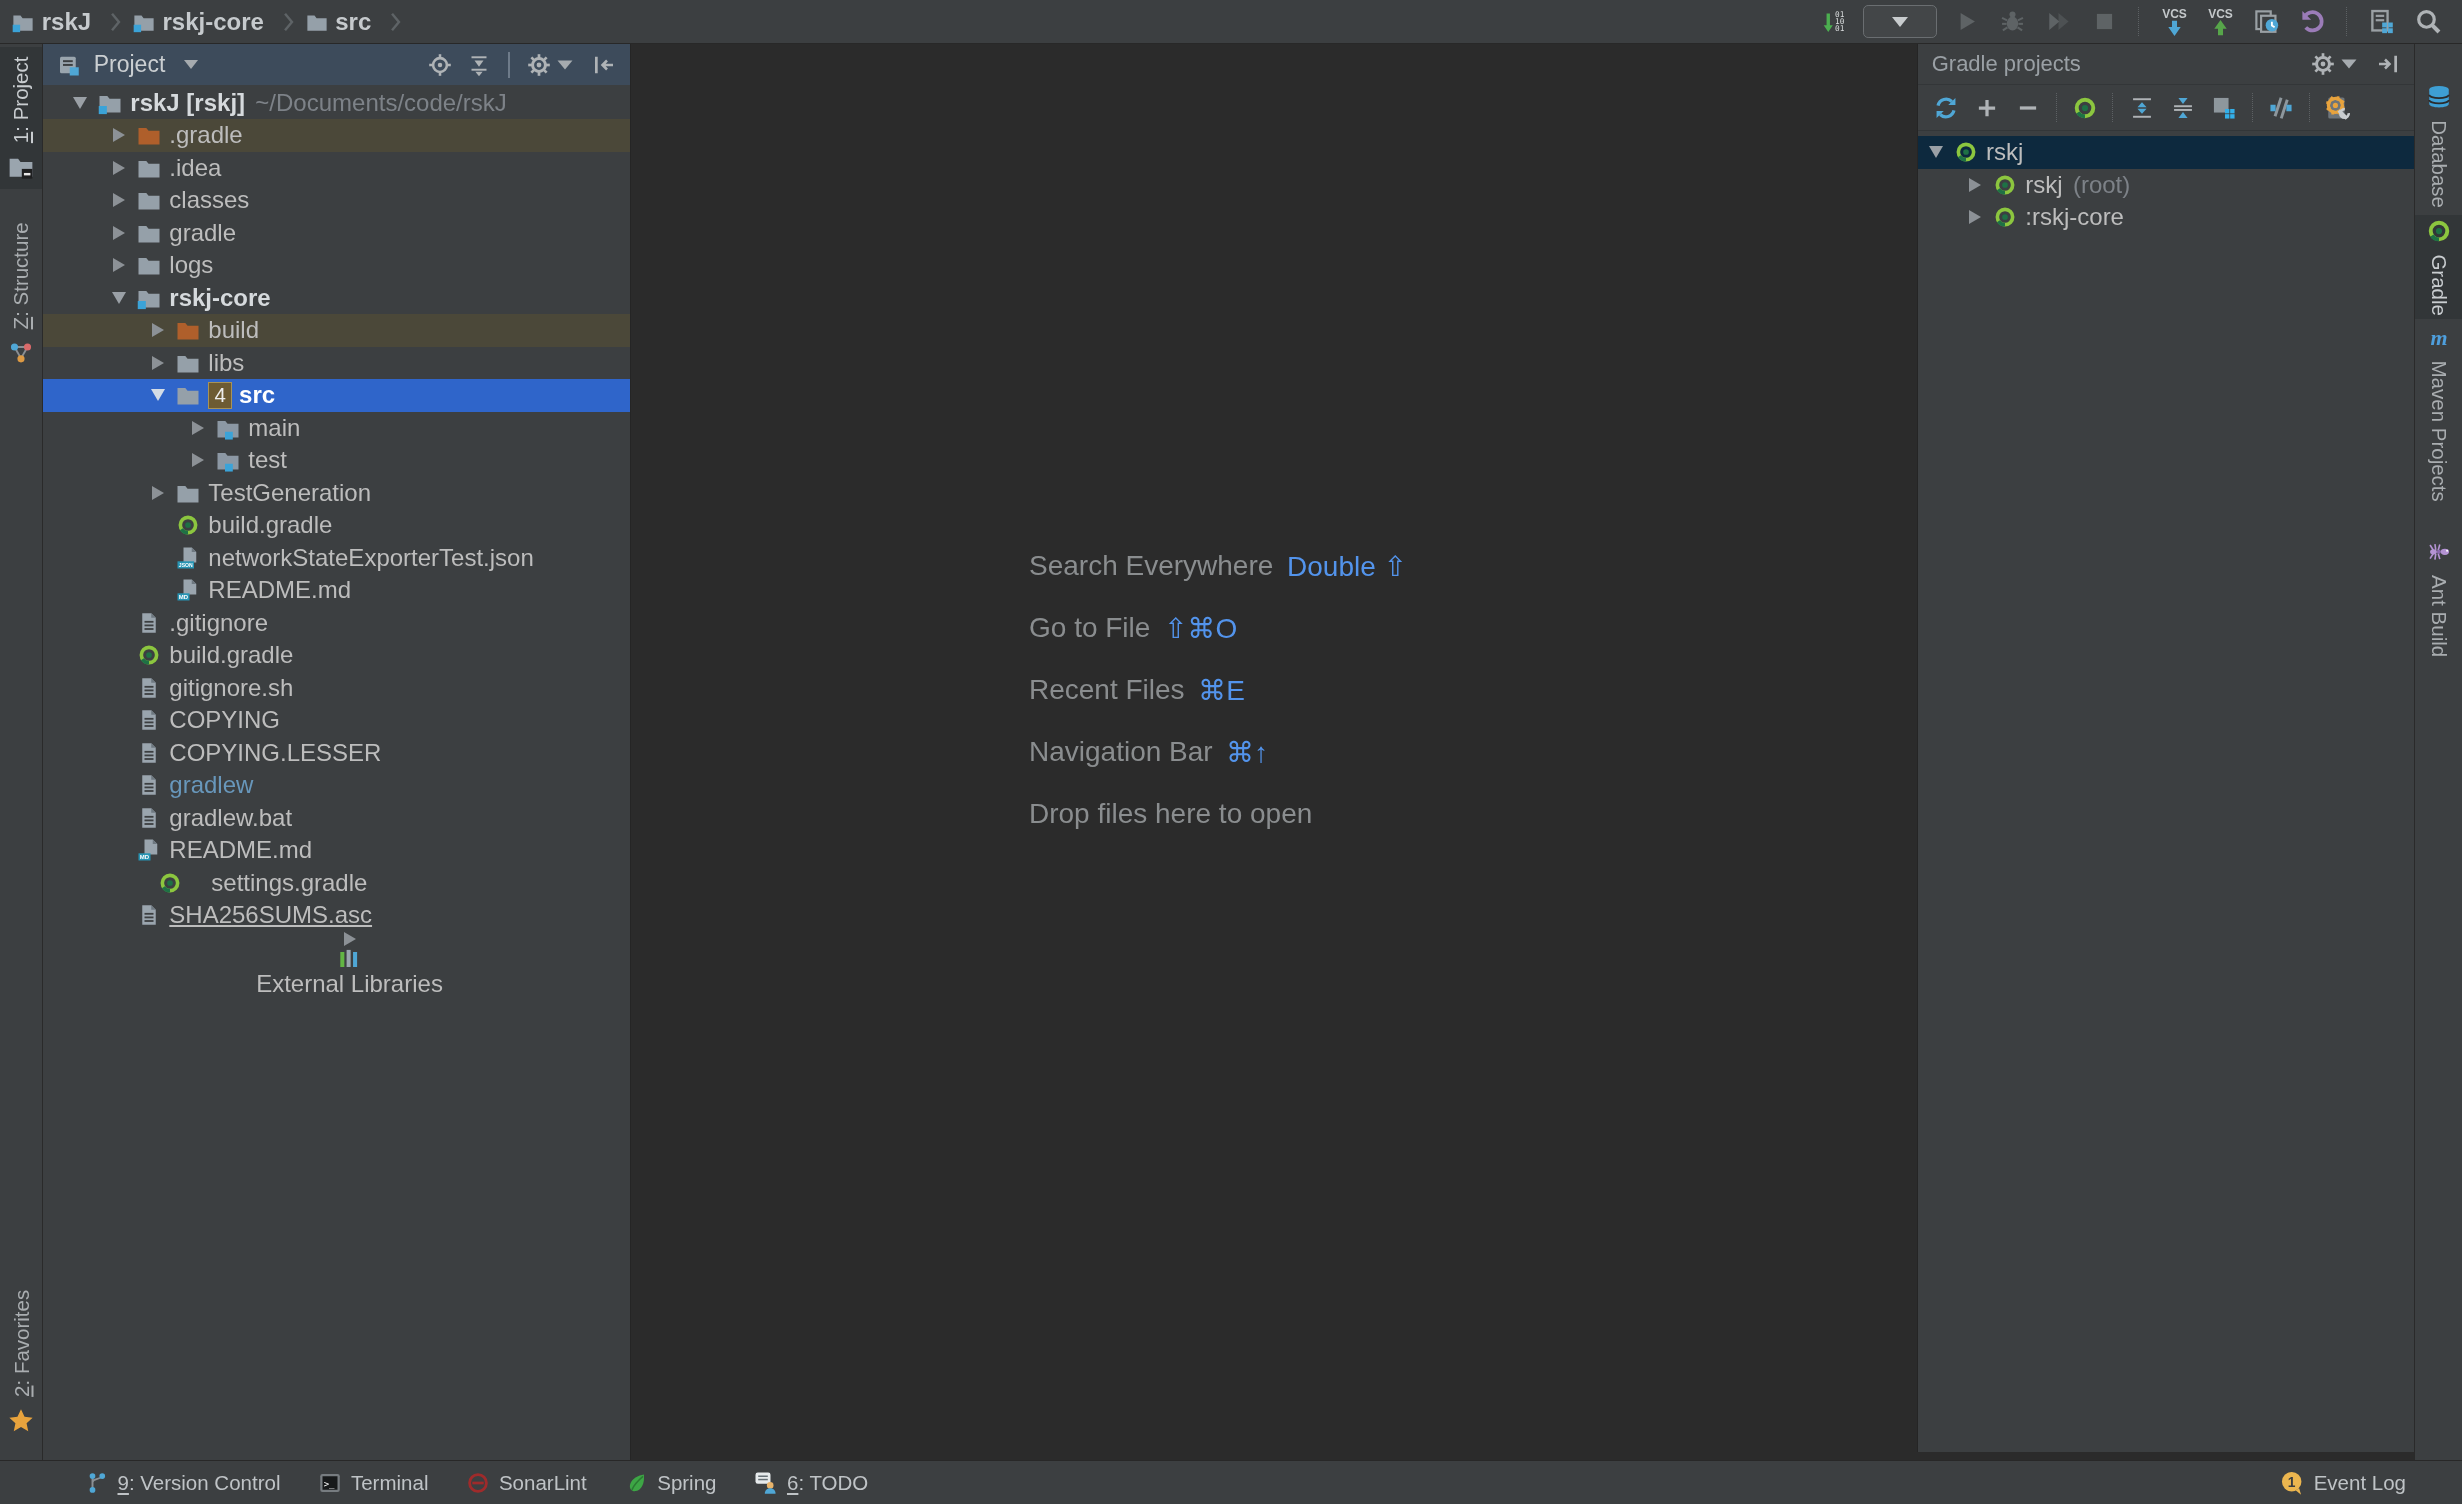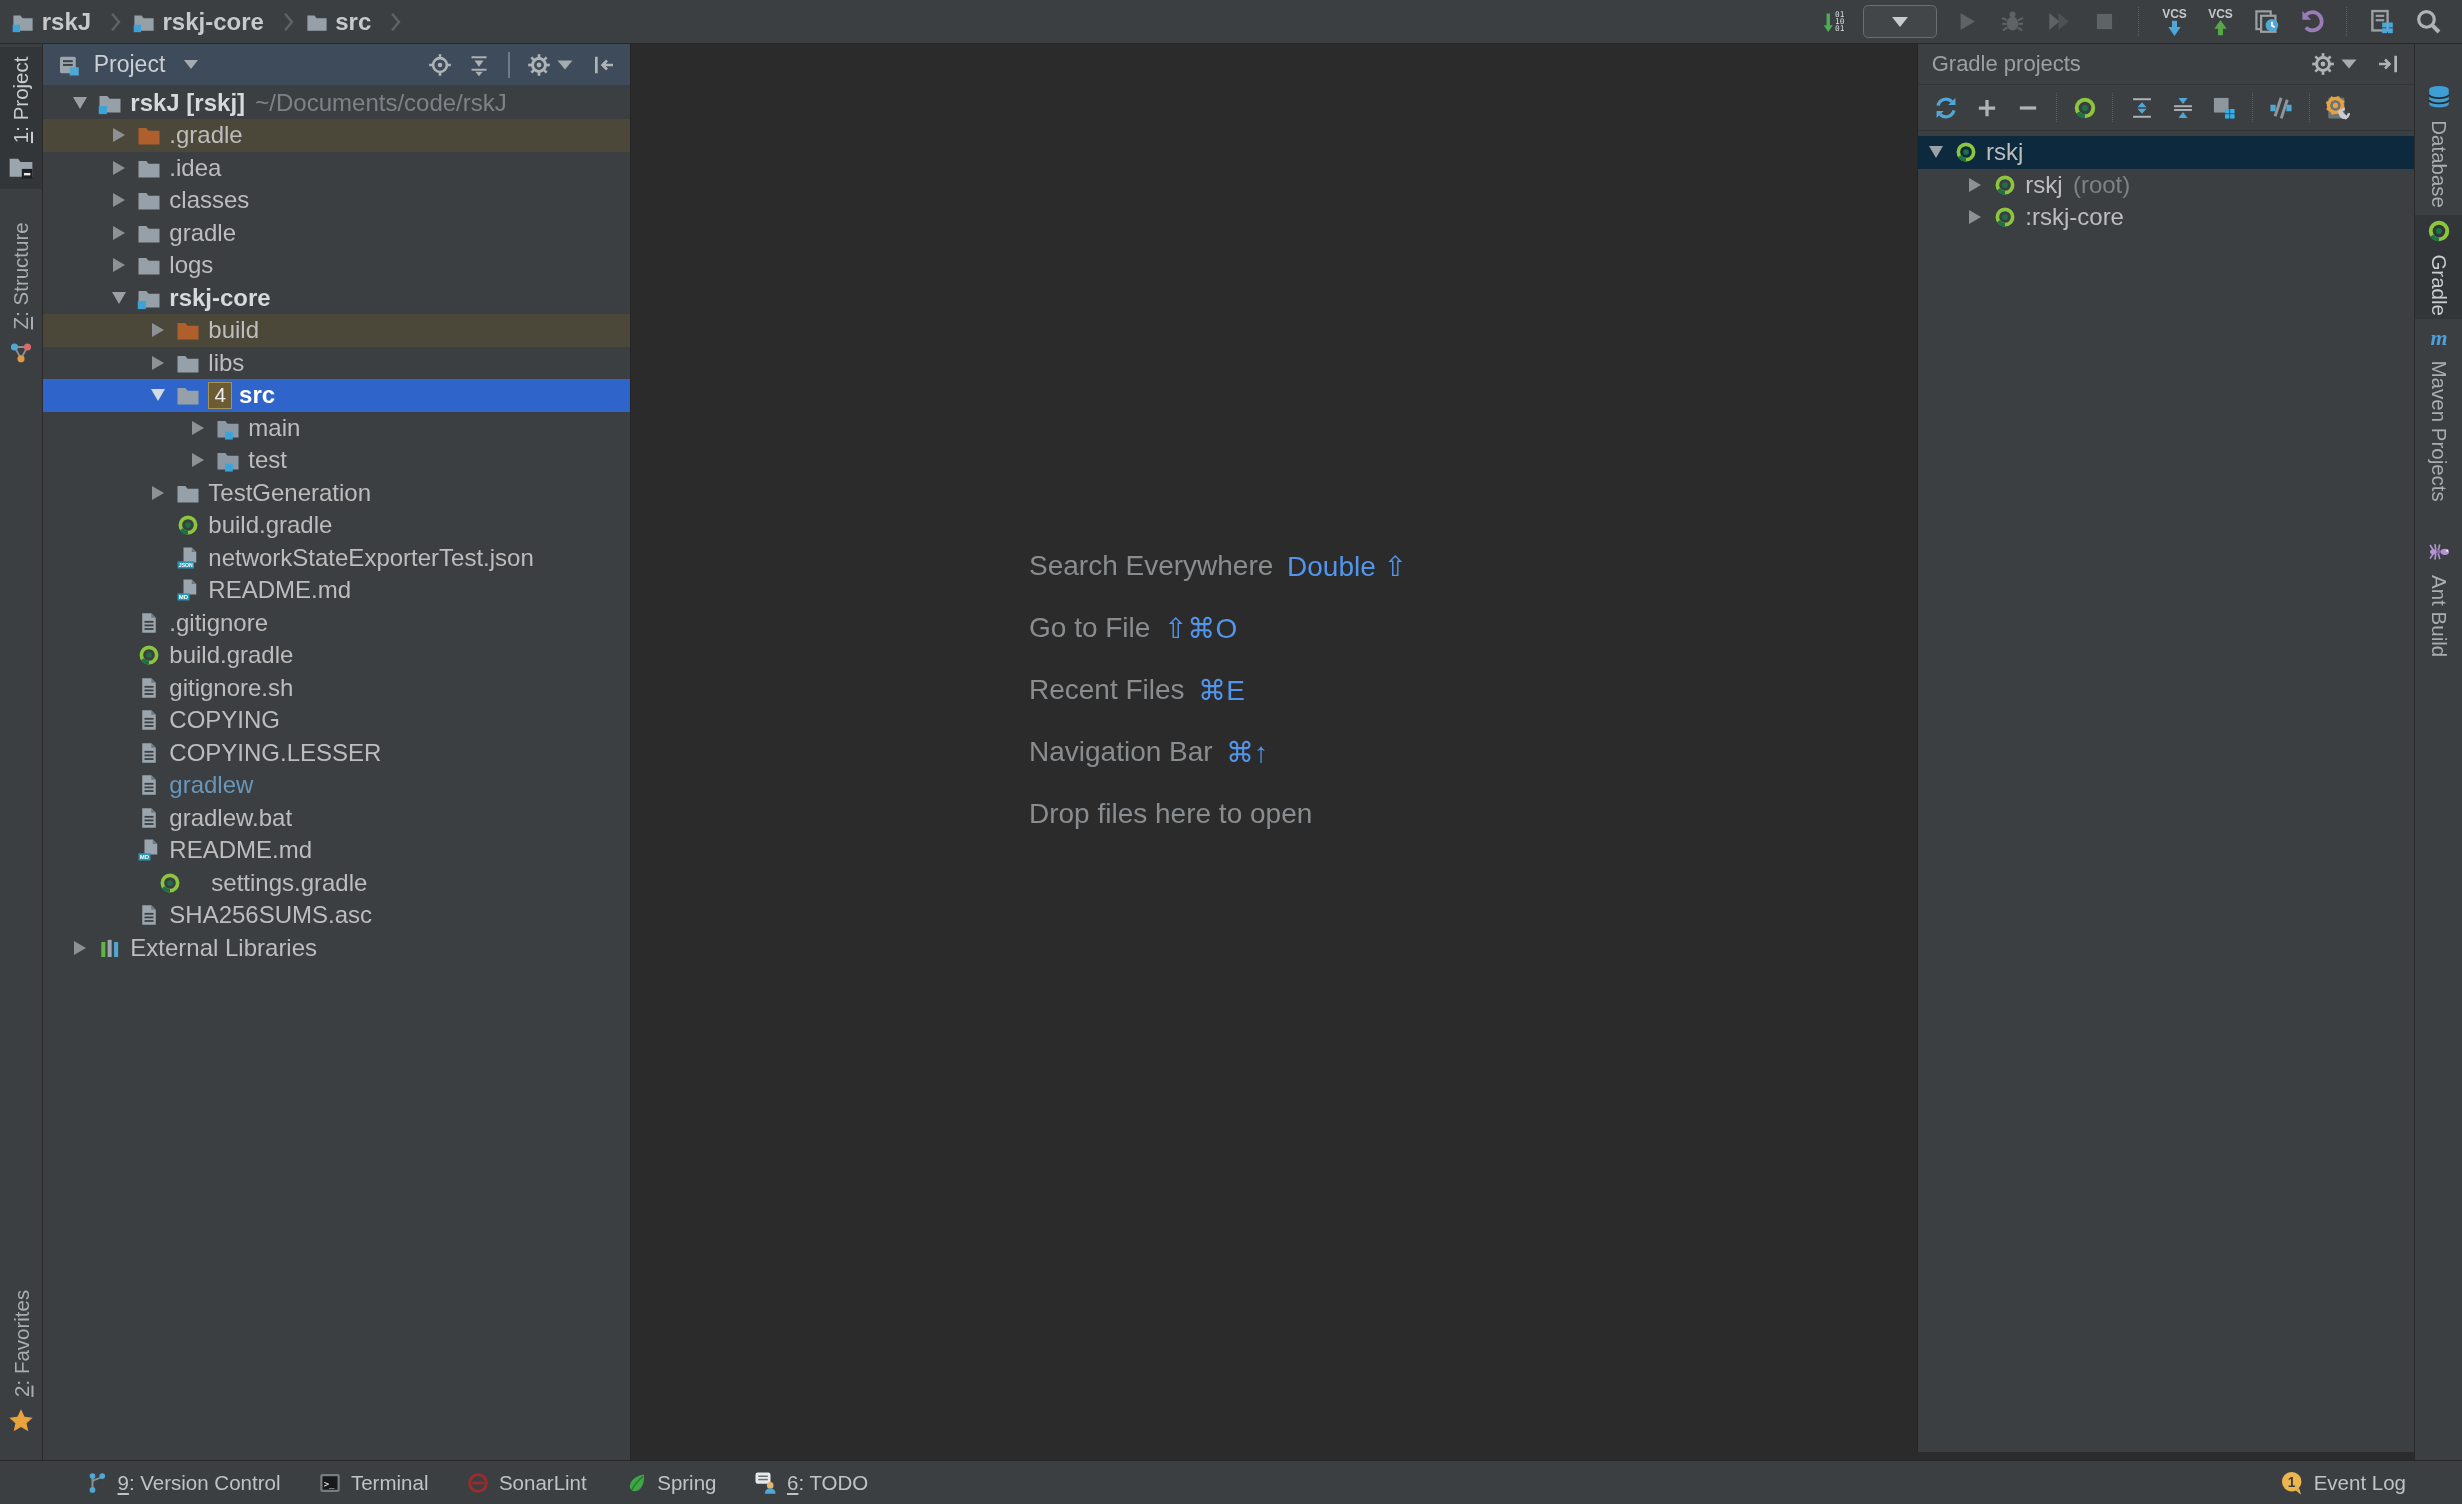--- a/index.html
+++ b/index.html
@@ -664,36 +664,36 @@
         <span class="tw-arrow"></span>
         <span class="ic tw-ic">
           <svg width="24" height="24" viewBox="0 0 16 16">
             <circle cx="8" cy="8" r="5.1" fill="none" stroke="#8CC63F" stroke-width="2.4"></circle>
             <path d="M3.6 10.8A5.1 5.1 0 0 0 8 13.1" stroke="#1E7145" stroke-width="2.4" fill="none"></path>
             <circle cx="8" cy="8" r="1.9" fill="#1E7145"></circle>
           </svg>
         </span>
         <span class="tw-label">settings.gradle</span>
       </div>
-      <div class="tw-row" style="padding-left: 65px;">
+      <div class="tw-row" style="padding-left: 65px; text-decoration: underline;">
         <span class="tw-arrow"></span>
         <span class="ic tw-ic">
           <svg width="24" height="24" viewBox="0 0 16 16">
             <path d="M3.5 1.5h6l3 3v10h-9z" fill="#9AA5AE"></path>
             <path d="M9.5 1.5l3 3h-3z" fill="#6E7880"></path>
             <g fill="#3C3F41">
               <rect x="5" y="6.6" width="6" height="1.2"></rect>
               <rect x="5" y="9" width="6" height="1.2"></rect>
               <rect x="5" y="11.4" width="6" height="1.2"></rect>
             </g>
           </svg>
         </span>
         <span class="tw-label">SHA256SUMS.asc</span>
       </div>
-      <div class="tw-row" style="padding-left: 26px;">
+      <div class="tw-row" style="padding-left: 26px; flex-direction: column;">
         <span class="tw-arrow">
           <span class="tri-r"></span>
         </span>
         <span class="ic tw-ic">
           <svg width="24" height="24" viewBox="0 0 16 16">
             <rect x="2.2" y="4" width="2.7" height="10" fill="#62B543"></rect>
             <rect x="6.4" y="2.6" width="2.7" height="11.4" fill="#9AA5AE"></rect>
             <rect x="10.7" y="4" width="2.7" height="10" fill="#4FA7D6"></rect>
           </svg>
         </span>

